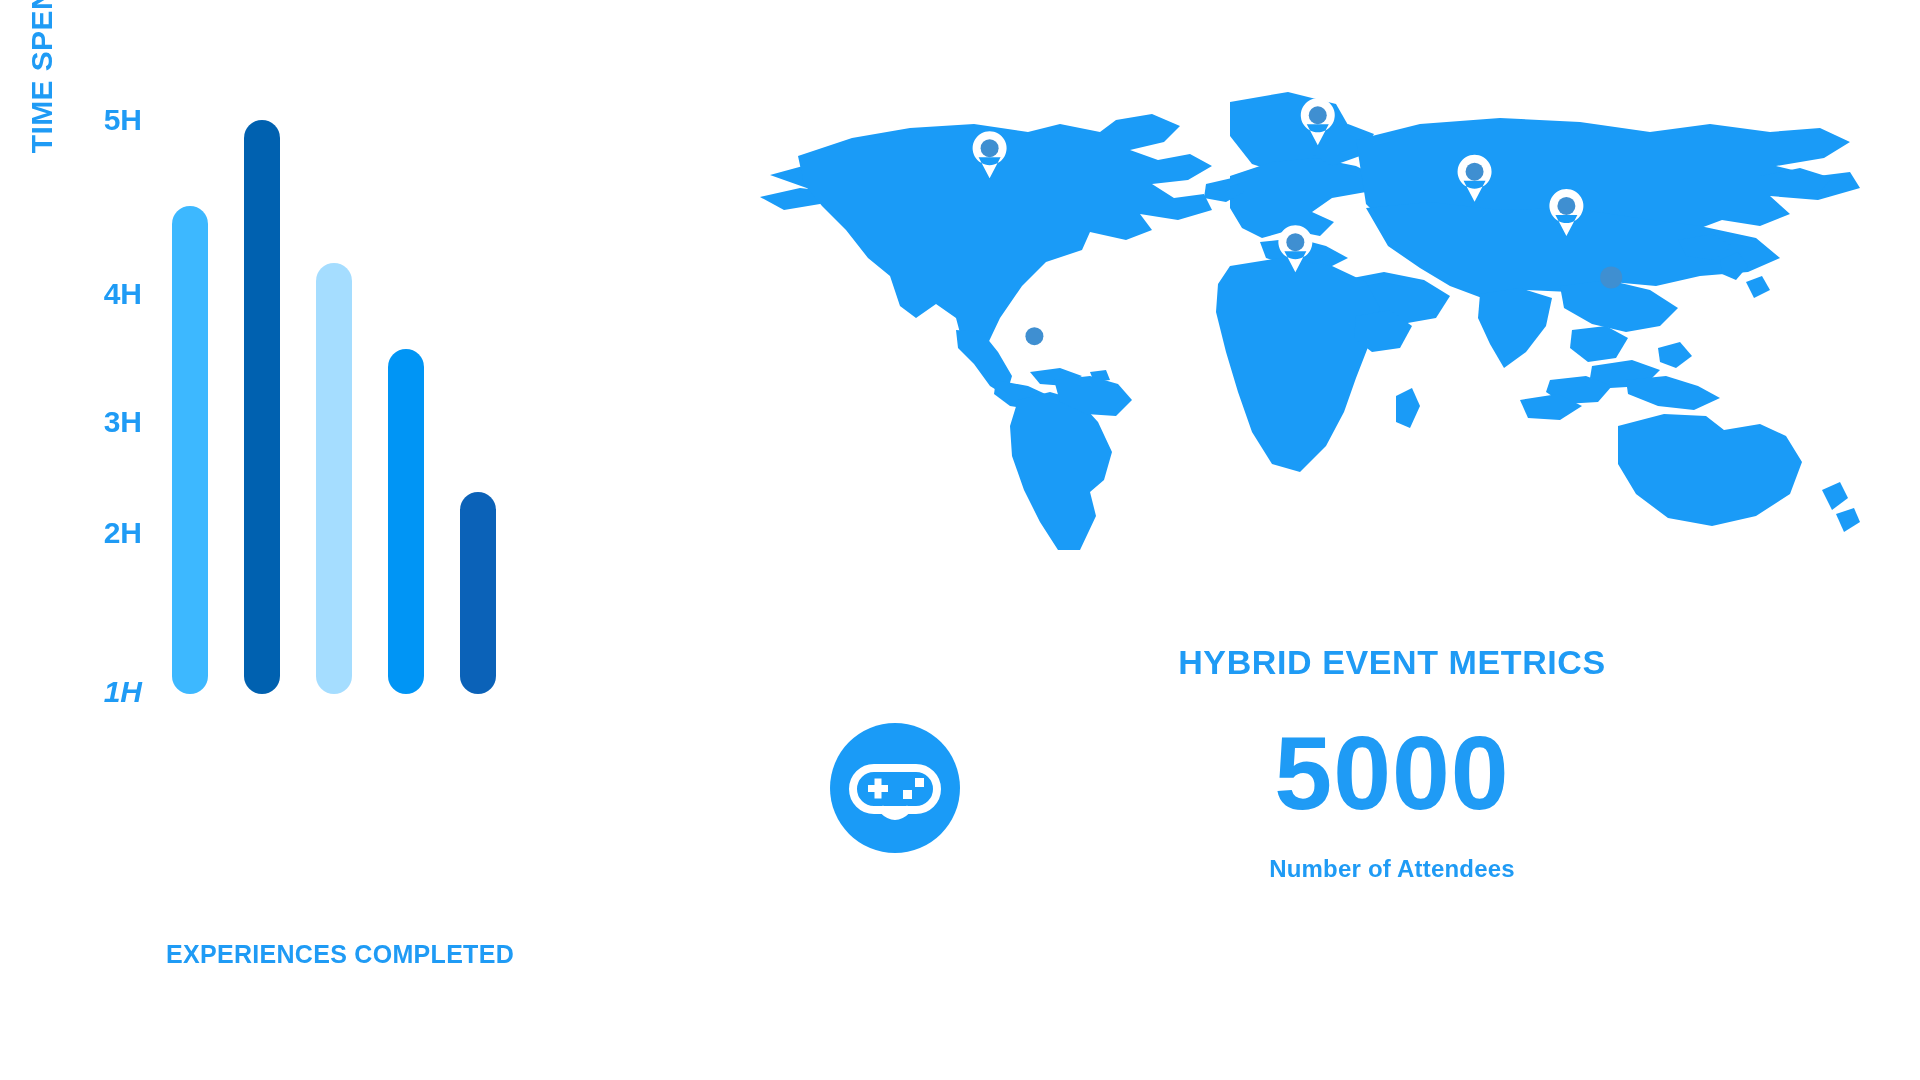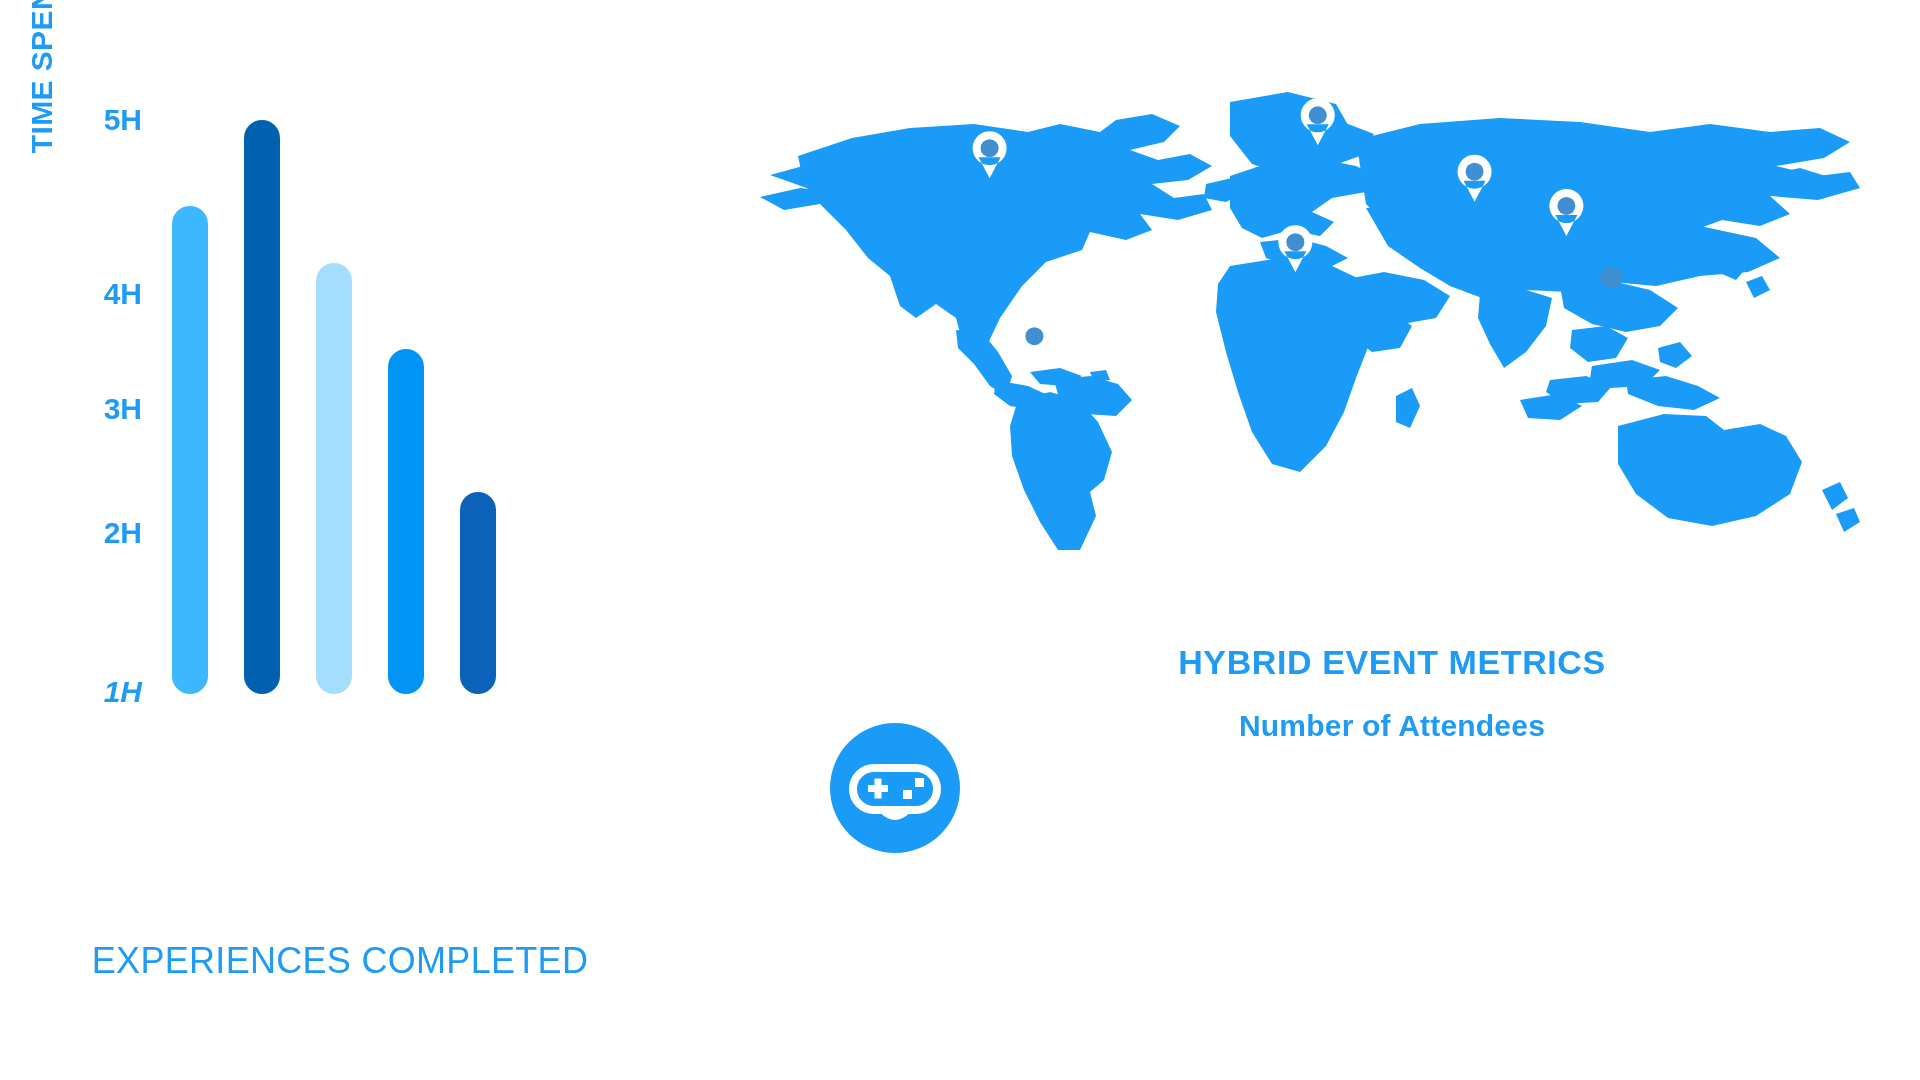--- a/index.html
+++ b/index.html
@@ -71,22 +71,22 @@
     position: absolute;
     width: 36px;
     border-radius: 18px;
   }
   #x-axis-title {
     position: absolute;
     left: 0; top: 940px;
     width: 680px;
     text-align: center;
     color: #1f9bf5;
-    font-size: 36px;
-    font-weight: normal;
+    font-size: 25px;
+    font-weight: bold;
     letter-spacing: 0.3px;
   }
 
   
   #map-wrap {
     position: absolute;
     left: 760px; top: 80px;
     width: 1120px; height: 470px;
   }
   #map-svg { display: block; width: 1120px; height: 470px; }
@@ -113,21 +113,21 @@
     margin-top: 42px;
     color: #1f9bf5;
     font-size: 104px;
     font-weight: bold;
     line-height: 1;
     letter-spacing: 1px;
   }
   #metrics-caption {
     margin-top: 30px;
     color: #1f9bf5;
-    font-size: 30px;
+    font-size: 24px;
     font-weight: bold;
     letter-spacing: 0.2px;
   }
 
   
   #gamepad-badge {
     position: absolute;
     left: 827px; top: 720px;
     width: 136px; height: 136px;
   }
@@ -140,21 +140,21 @@
 
   <div id="bar-chart">
 
     <div id="y-axis-title">
       <span id="y-axis-title-inner">TIME SPENT IN THE METAVERSE/ DAY</span>
     </div>
 
     <div id="tick-col">
         <div class="tick-label" style="top: 105px;">5H</div>
         <div class="tick-label" style="top: 248px; margin-top: 31px;">4H</div>
-        <div class="tick-label" style="top: 394px;">3H</div>
+        <div class="tick-label" style="top: 407px;">3H</div>
         <div class="tick-label" style="top: 518px;">2H</div>
         <div class="tick-label" style="top: 677px; font-style: italic;">1H</div>
       </div>
 
     <div id="bars-area">
         <div class="bar" style="left: 12px; top: 205.8px; height: 488.2px; background: rgb(61, 184, 255);"></div>
         <div class="bar" style="left: 84px; top: 120px; height: 574px; background: rgb(0, 97, 176);"></div>
         <div class="bar" style="left: 156px; top: 263px; height: 431px; background: rgb(165, 221, 255);"></div>
         <div class="bar" style="left: 228px; top: 348.8px; height: 345.2px; background: rgb(0, 149, 245);"></div>
         <div class="bar" style="left: 300px; top: 491.8px; height: 202.2px; background: rgb(11, 98, 184);"></div>
@@ -277,16 +277,17 @@
       <path d="M56 90 q12 12 24 0" fill="none" stroke="#ffffff" stroke-width="8" stroke-linecap="round"></path>
       <rect x="41" y="65" width="20" height="7" fill="#ffffff"></rect>
       <rect x="47.5" y="58.5" width="7" height="20" fill="#ffffff"></rect>
       <rect x="88" y="58" width="9" height="9" fill="#ffffff"></rect>
       <rect x="76" y="70" width="9" height="9" fill="#ffffff"></rect>
     </svg>
   </div>
 
   <div id="metrics">
     <div id="metrics-title">HYBRID EVENT METRICS</div>
+    <div id="metrics-value">5000</div>
     <div id="metrics-caption">Number of Attendees</div>
   </div>
 
 </div>
 
 </body></html>

